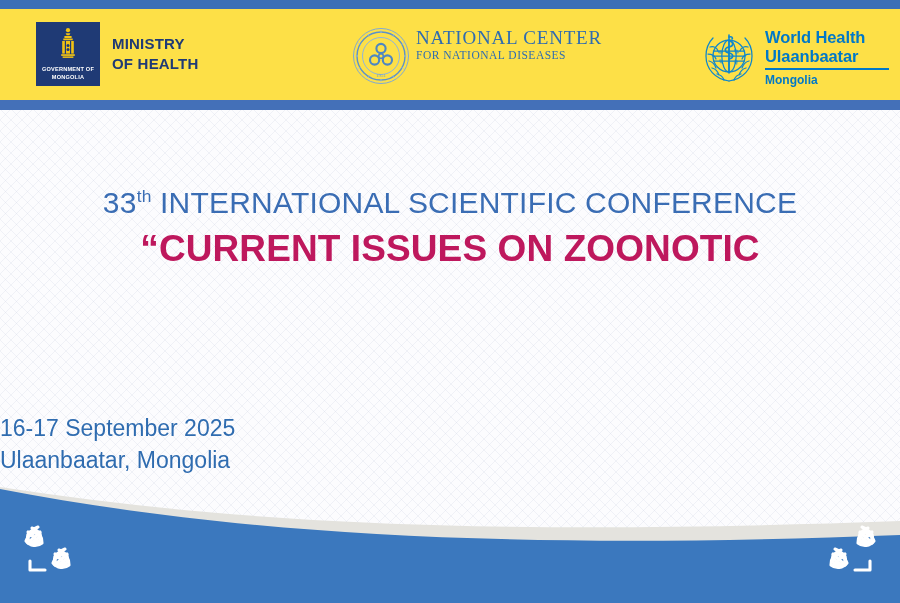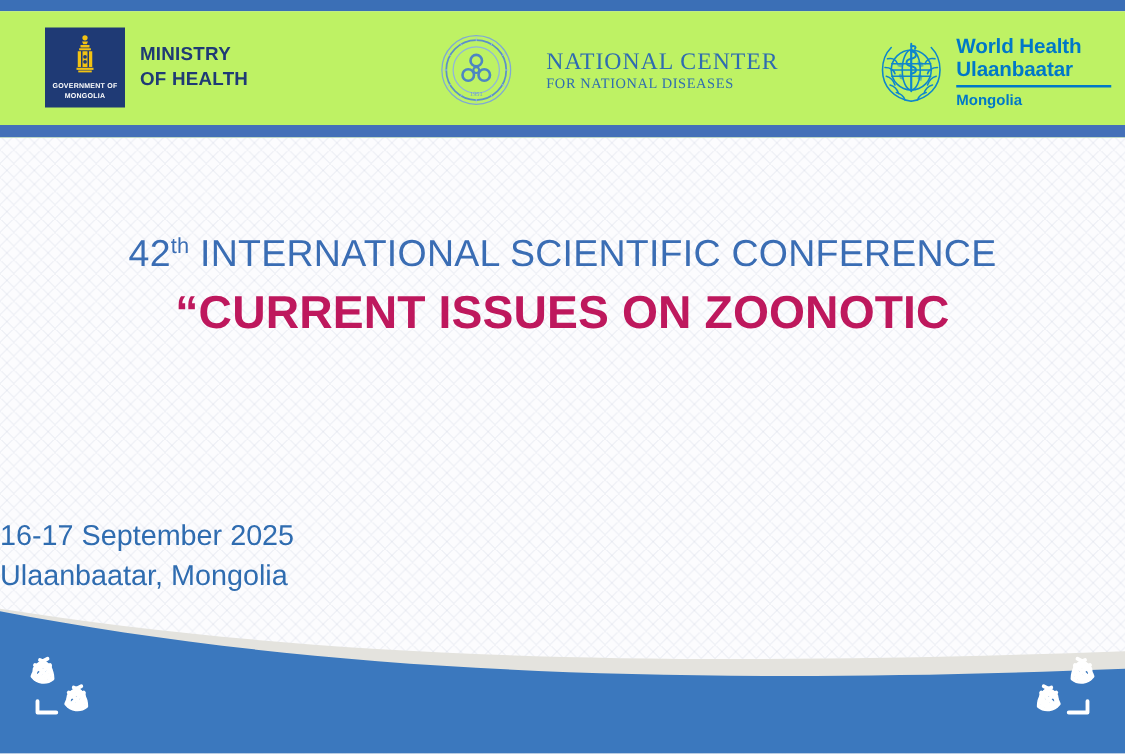--- a/index.html
+++ b/index.html
@@ -31,21 +31,21 @@
     left: 0; top: 100px;
     width: 900px; height: 10px;
     background: #4470b8;
   }
 
   
   .header {
     position: absolute;
     left: 0; top: 9px;
     width: 900px; height: 108px;
-    background: #bef264;
+    background: #fde047;
   }
   .logo-moh {
     position: absolute;
     left: 36px; top: 13px;
     display: flex;
     align-items: center;
   }
   .moh-seal {
     width: 64px; height: 64px;
     background: #1f3a75;
@@ -74,22 +74,20 @@
     font-size: 15px;
     font-weight: bold;
     line-height: 20px;
     letter-spacing: .2px;
   }
 
   .logo-nczd {
     position: absolute;
     left: 352px; top: 18px;
     display: flex;
-    align-items: center;
-    gap: 21px;
   }
   .nczd-seal { width: 58px; height: 58px; flex: none; }
   .nczd-label { margin-left: 6px; color: #2f6cb0; }
   .nczd-label .l1 {
     font-family: "Liberation Serif", serif;
     font-size: 19px;
     letter-spacing: .8px;
     line-height: 21px;
   }
   .nczd-label .l2 {
@@ -293,21 +291,21 @@
         <div class="wl2">Mongolia</div>
       </div>
     </div>
   </div>
 
   <div class="band-under-header"></div>
 
   <div class="body-area"></div>
 
   <div class="titles">
-    <div class="line-1"><span>42</span><sup>th</sup><span> INTERNATIONAL SCIENTIFIC CONFERENCE</span></div>
+    <div class="line-1"><span>33</span><sup>th</sup><span> INTERNATIONAL SCIENTIFIC CONFERENCE</span></div>
     <div class="line-2">“CURRENT ISSUES ON ZOONOTIC</div>
   </div>
 
   <div class="meta">
     <div class="m1">16-17 September 2025</div>
     <div class="m2">Ulaanbaatar, Mongolia</div>
   </div>
 
   <div class="waves">
     <svg width="900" height="140" viewBox="0 0 900 140" preserveAspectRatio="none" aria-hidden="true">

